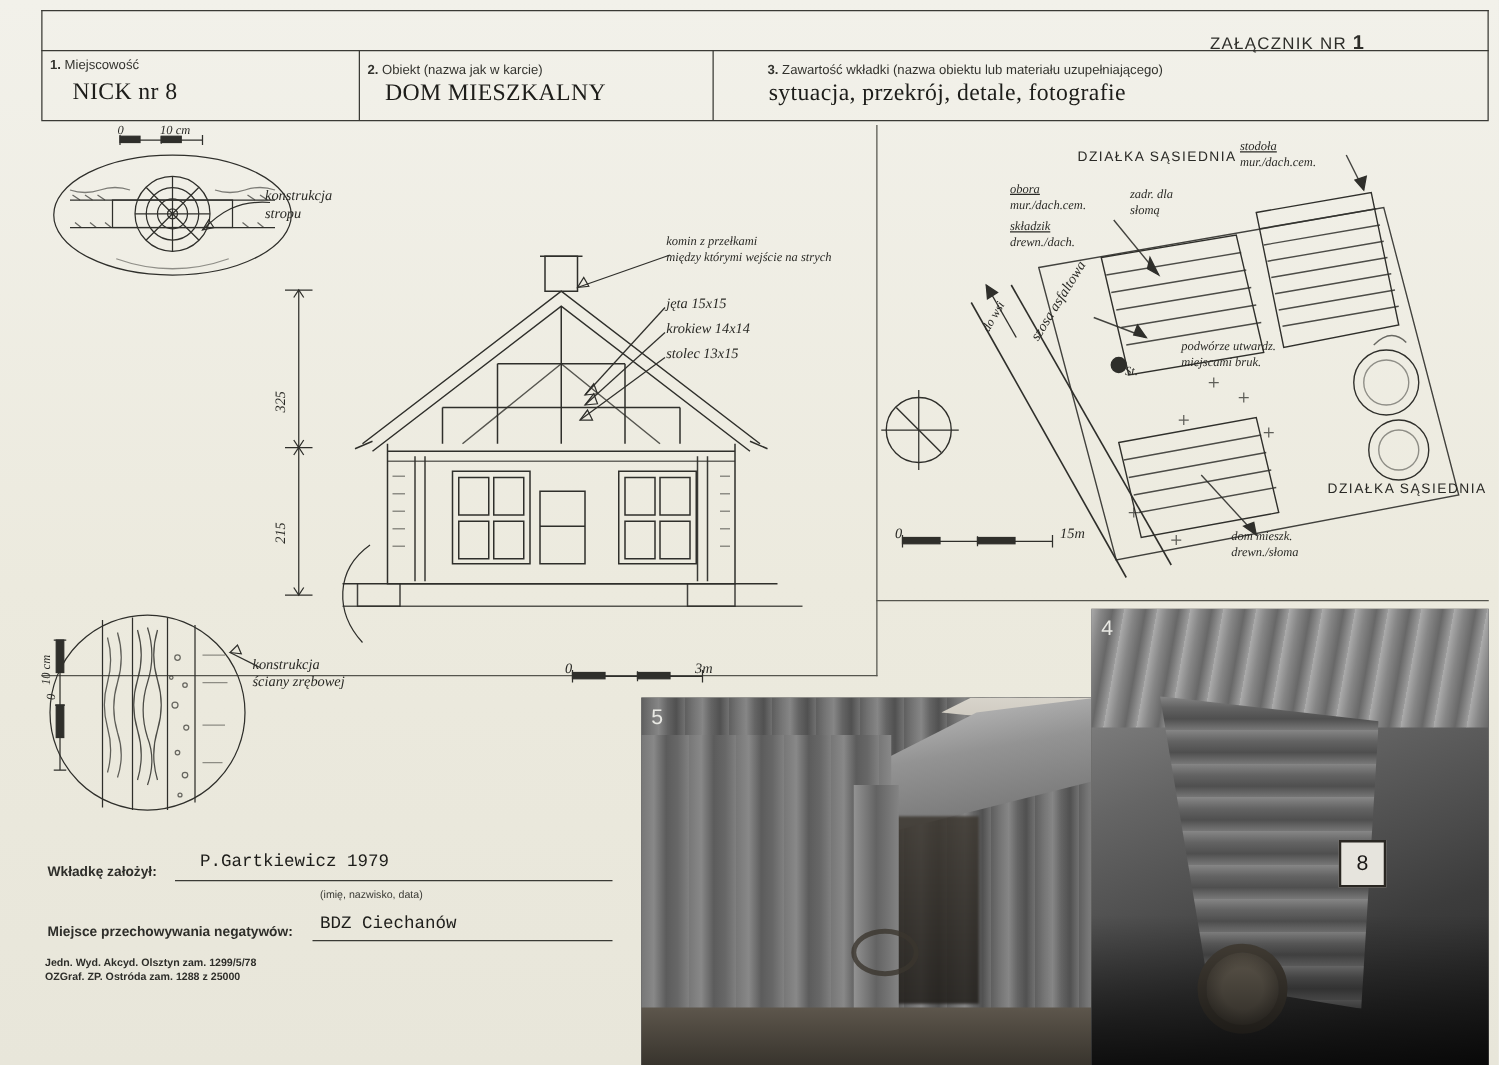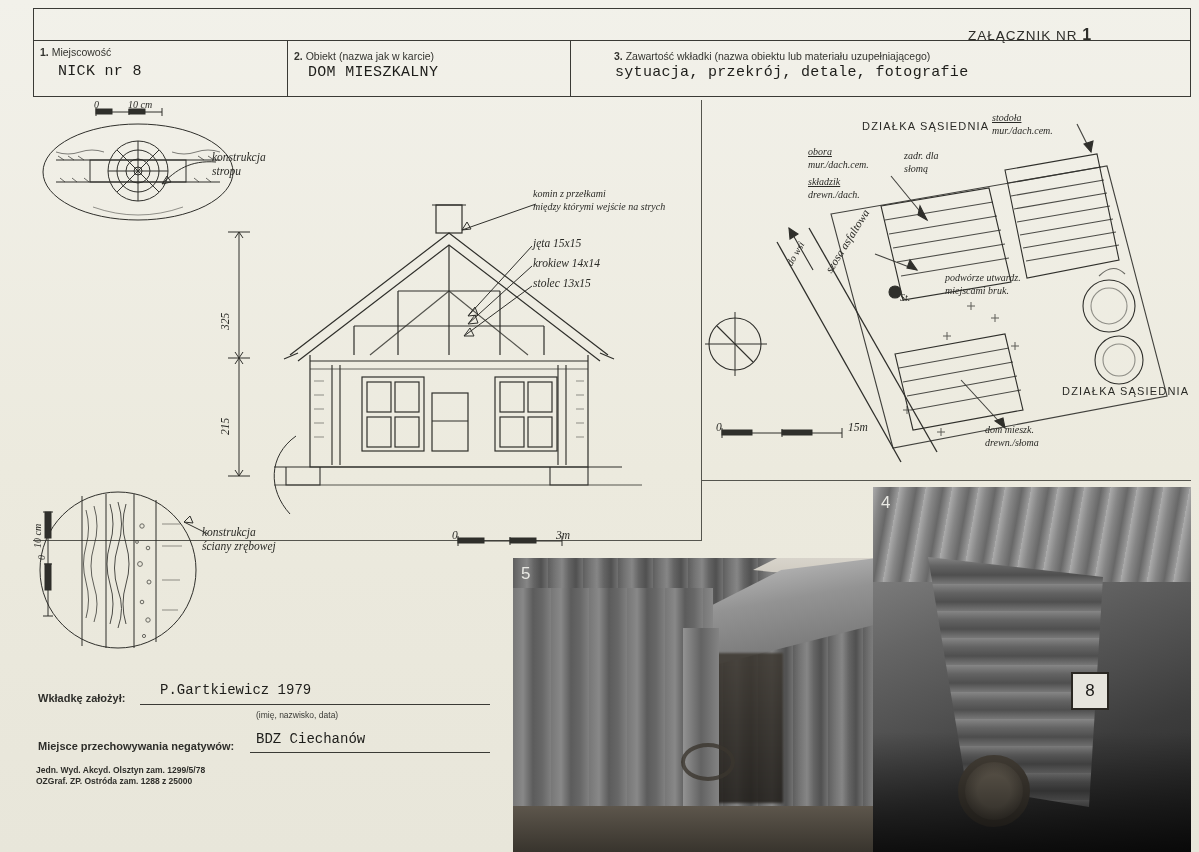--- a/index.html
+++ b/index.html
@@ -23,22 +23,22 @@
     font-size:15.5px;letter-spacing:1.6px;
     font-family:"Liberation Sans",sans-serif;
     color:#2e2e2a;
     white-space:nowrap;
   }
   .fld-label{
     position:absolute;font-size:10.5px;color:#33332e;white-space:nowrap;
   }
   .fld-label b{font-weight:bold;}
   .fld-value{
-    position:absolute;font-family:Liberation Mono, monospace;
-    font-size:15px;color:#1d1d1a;white-space:nowrap;letter-spacing:.3px;
+    position:absolute;font-family:Liberation Serif, serif;
+    font-size:19px;color:#1d1d1a;white-space:nowrap;letter-spacing:.3px;
   }
   
   .stamp{
     position:absolute;left:985px;top:8px;width:205px;height:92px;
     color:#b9333a;font-family:"Liberation Sans",sans-serif;
     line-height:1.25;text-align:center;
   }
   .stamp .s1{font-size:12px;letter-spacing:.5px;}
   .stamp .s2{font-size:11px;}
   .stamp .s3{font-size:10.5px;}

